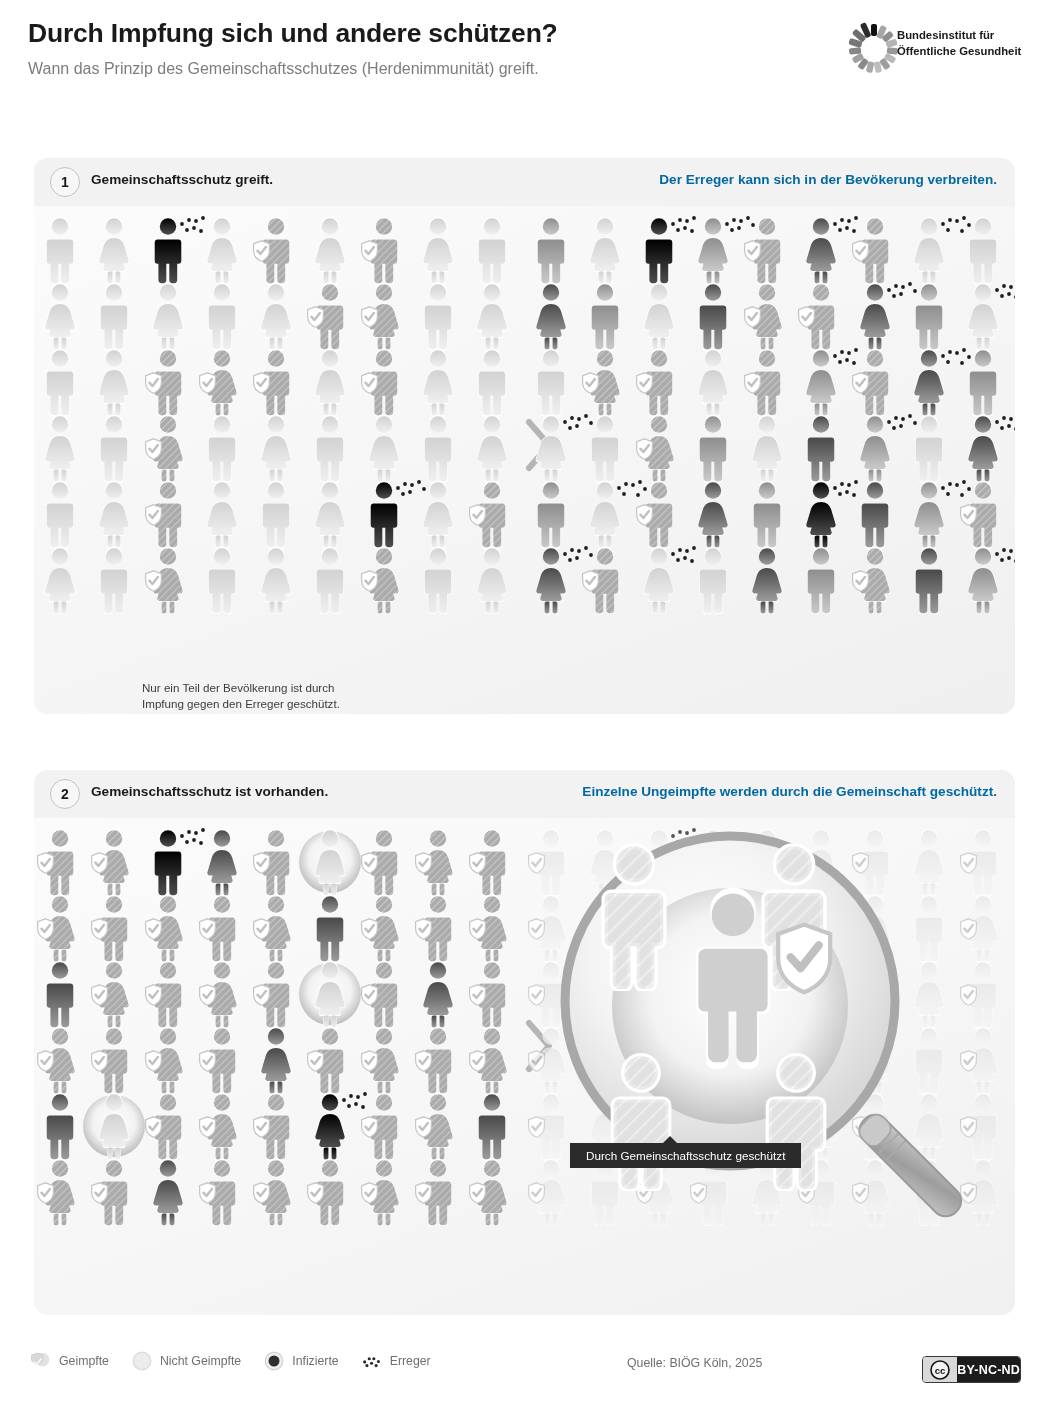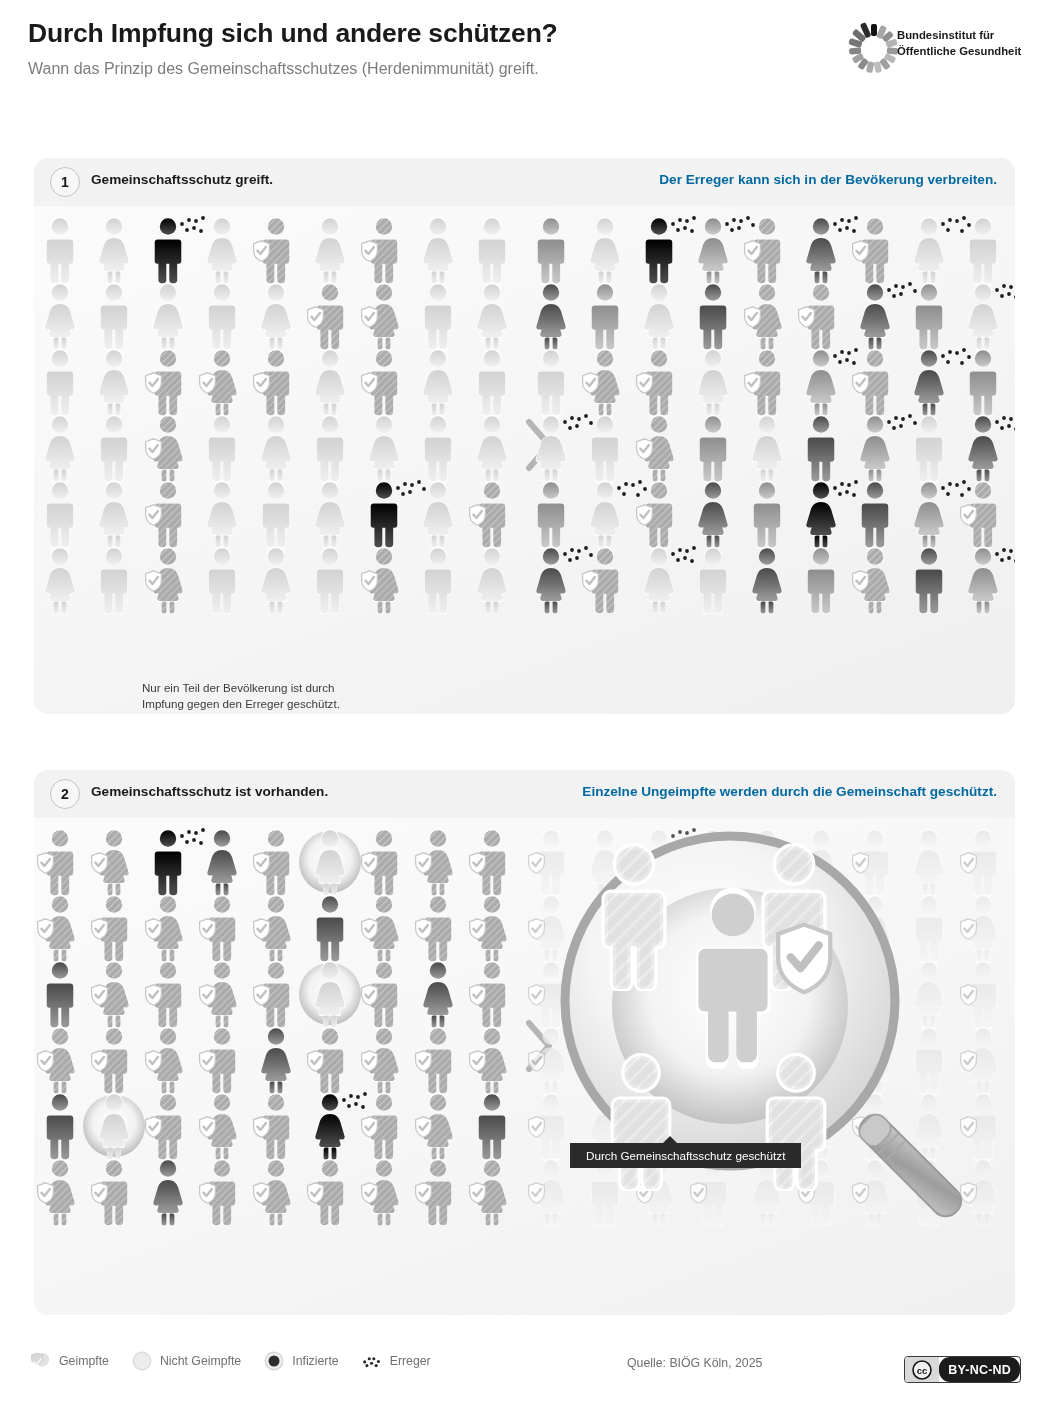--- a/index.html
+++ b/index.html
@@ -107,21 +107,21 @@
   .cc{
     position:absolute;right:28px;top:12px;height:25px;
     display:flex;align-items:stretch;border:1.5px solid #3a3a3a;border-radius:4px;overflow:hidden;margin-top:8px;
   }
   .cc-mark{
     background:#d9d9d9;color:#111;display:flex;align-items:center;justify-content:center;
     padding:0 7px;font-size:12px;font-weight:bold;
   }
   .cc-text{
     background:#1c1c1c;color:#ffffff;display:flex;align-items:center;
-    padding:0 9px;font-size:12.5px;font-weight:bold;letter-spacing:0.2px;border-radius:11px;
+    padding:0 0;font-size:12.5px;font-weight:bold;letter-spacing:0.2px;
   }
 </style>
 </head>
 <body>
 
 <div class="page">
 
   <div class="header">
     <div class="title">Durch Impfung sich und andere schützen?</div>
     <div class="subtitle">Wann das Prinzip des Gemeinschaftsschutzes (Herdenimmunität) greift.</div>

